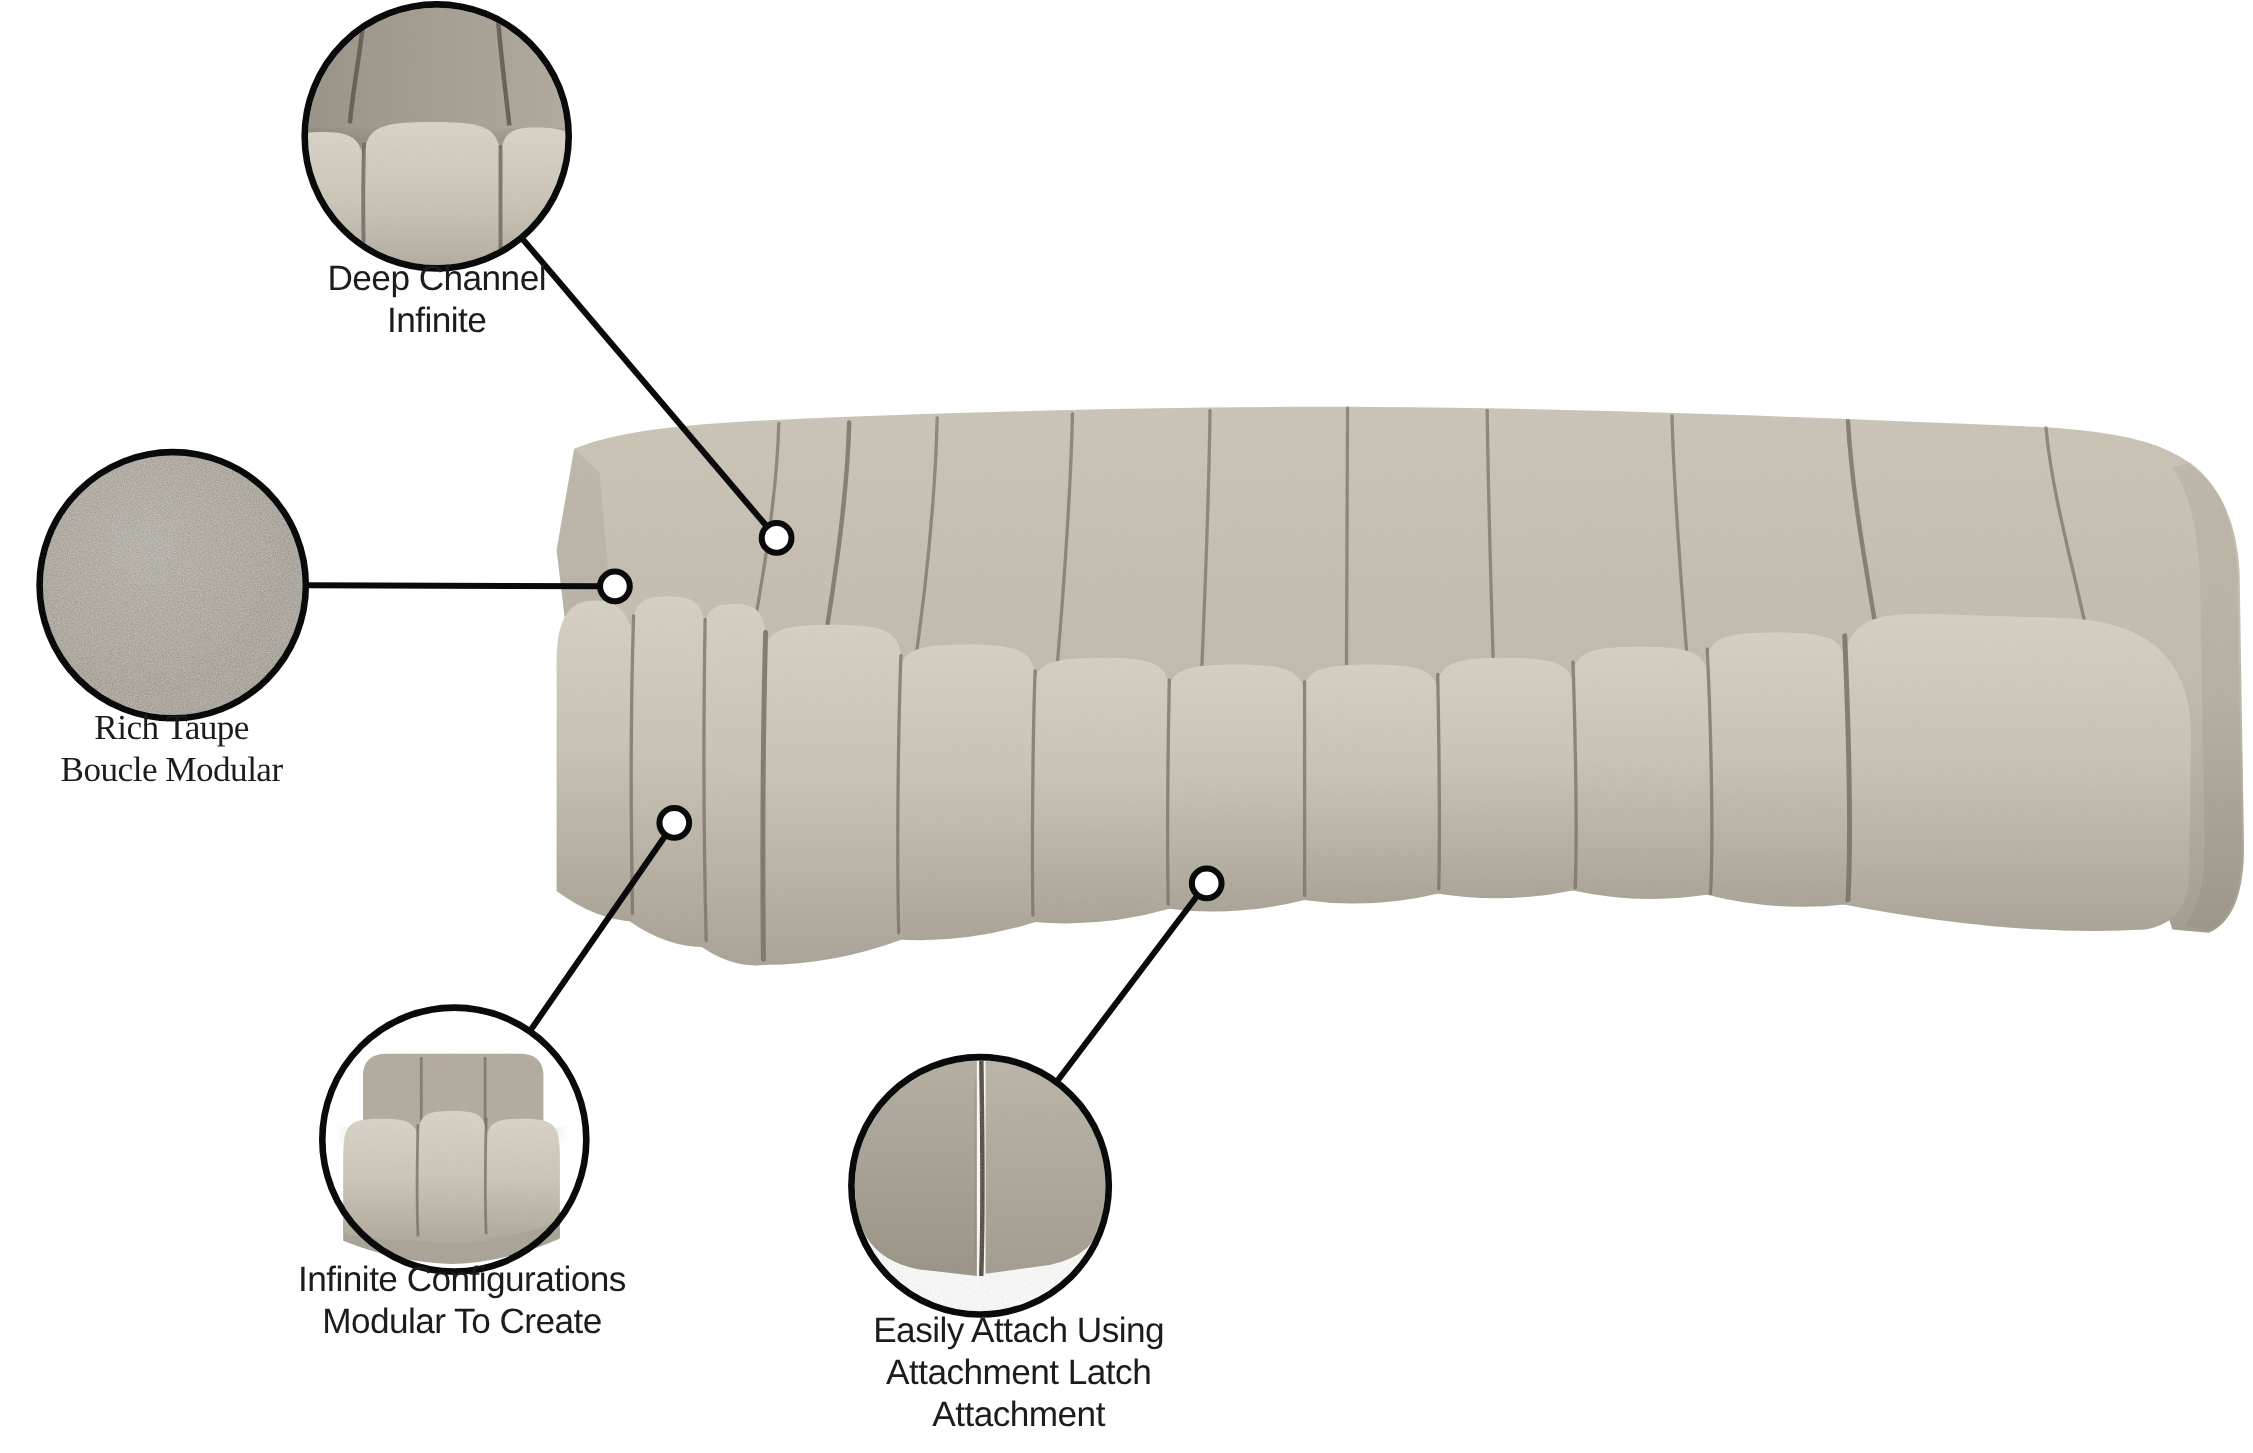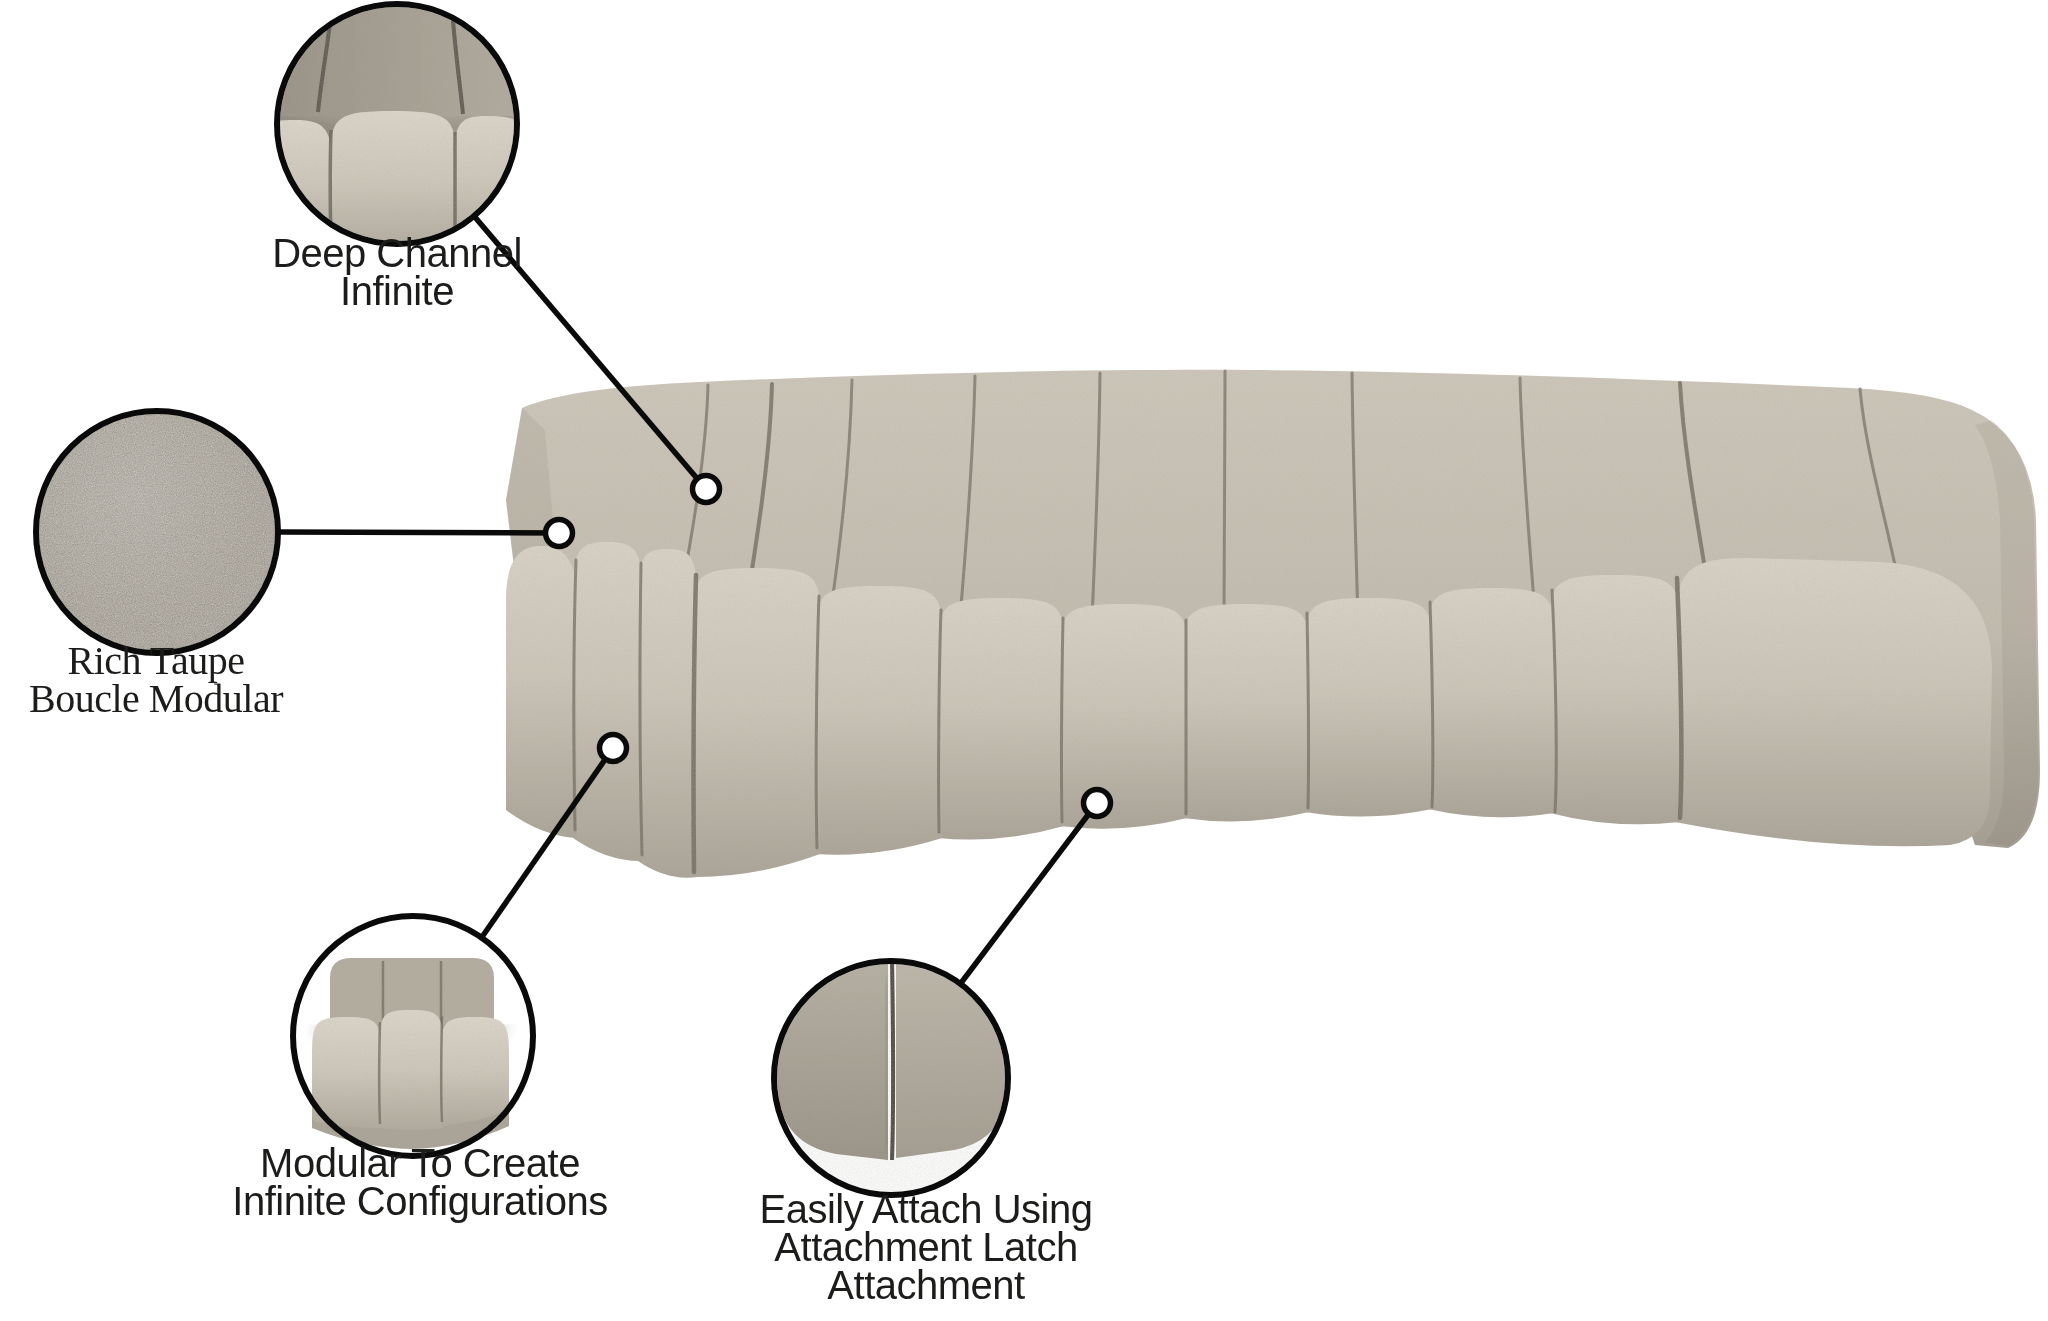--- a/index.html
+++ b/index.html
@@ -1,20 +1,20 @@
 <!DOCTYPE html>
 <html><head>
 <meta charset="utf-8">
 <style>
   html,body{margin:0;padding:0;background:#ffffff;}
   body{width:2048px;height:1321px;position:relative;overflow:hidden;
        font-family:"Liberation Sans", sans-serif;}
   .stage{position:absolute;left:0;top:0;width:2048px;height:1321px;}
   .callout-label{position:absolute;transform:translateX(-50%);
-       text-align:center;color:#1c1c1a;font-size:40px;line-height:38px;
+       text-align:center;color:#1c1c1a;font-size:32px;line-height:38px;
        letter-spacing:-0.5px;font-weight:500;white-space:nowrap;}
 </style>
 </head>
 <body>
 
 <svg class="stage" viewBox="0 0 2048 1321">
   <defs>
     <linearGradient id="gBack" x1="0" y1="0" x2="0" y2="1">
       <stop offset="0" stop-color="#cfc8bb"></stop>
         <stop offset="0.55" stop-color="#c3bcaf"></stop>
@@ -209,20 +209,20 @@
 
 <div class="callout-label" style="left:397px;top:234px;">
   <div>Deep Channel</div>
   <div>Infinite</div>
 </div>
 <div class="callout-label" style="left:156px;top:642px;font-family:Liberation Serif, serif;">
   <div>Rich Taupe</div>
   <div>Boucle Modular</div>
 </div>
 <div class="callout-label" style="left:420px;top:1144px;">
+  <div>Infinite Configurations</div>
   <div>Modular To Create</div>
-  <div>Infinite Configurations</div>
 </div>
 <div class="callout-label" style="left:926px;top:1190px;">
   <div>Easily Attach Using</div>
   <div>Attachment Latch</div>
   <div>Attachment</div>
 </div>
 
 </body></html>

